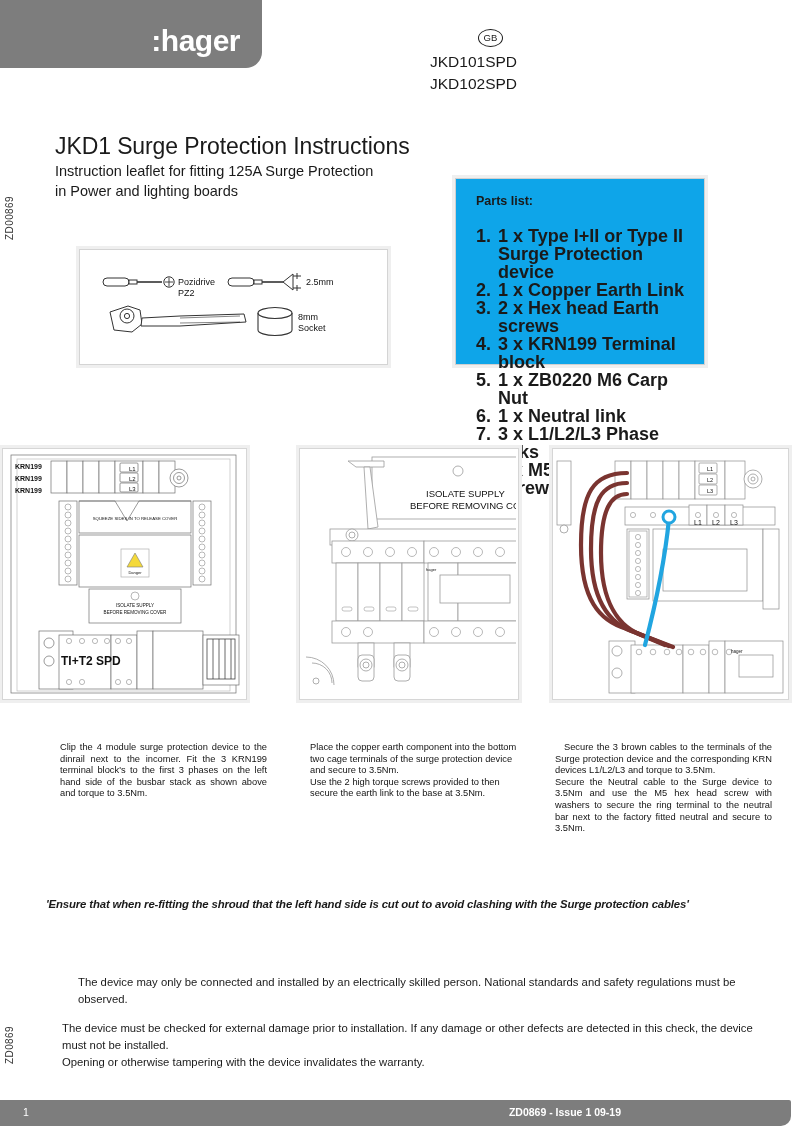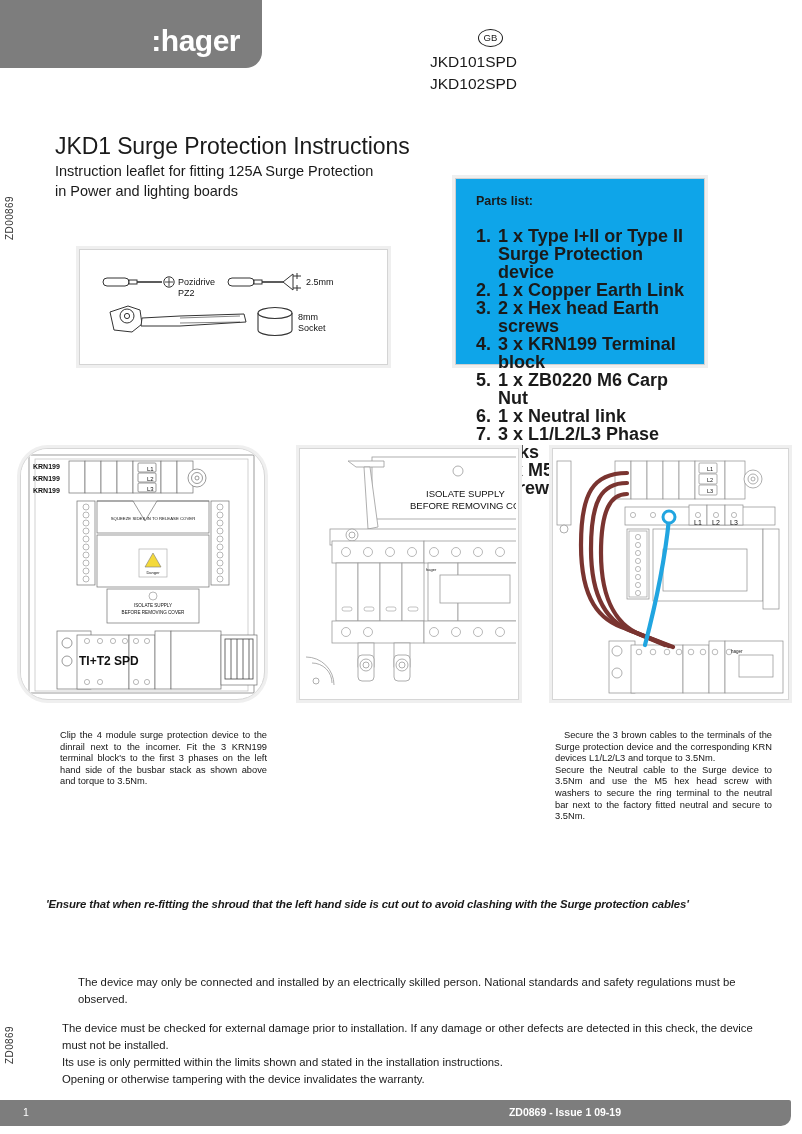--- a/index.html
+++ b/index.html
@@ -141,31 +141,32 @@
 
   
   .panel {
     position: absolute;
     top: 448px;
     background: #ffffff;
     border: 1px solid #d6d6d6;
     box-shadow: 0 0 0 3px #efefef;
     overflow: hidden;
   }
-  .panel-1 { left: 20px;  width: 243px; height: 250px; border-radius: 28px; }
+  .panel-1 { left: 2px;  width: 243px; height: 250px; }
   .panel-2 { left: 299px; width: 218px; height: 250px; }
   .panel-3 { left: 552px; width: 235px; height: 250px; }
   .panel svg { display: block; }
 
   
   .caption {
     position: absolute;
     font-size: 9.3px;
     line-height: 11.6px;
     color: #141414;
+    margin-top: 12px;
   }
   .cap-1 { left: 60px;  top: 730px; width: 207px; text-align: justify; }
   .cap-2 { left: 310px; top: 730px; width: 207px; text-align: left; }
   .cap-3 { left: 555px; top: 730px; width: 217px; text-align: justify; }
   .caption p { margin: 0; }
   .caption p.indent { text-indent: 9px; }
 
   
   .warn-line {
     position: absolute;
@@ -572,33 +573,36 @@
       <text class="lbl" x="154" y="22" font-size="5.5" fill="#444">L1</text>
       <text class="lbl" x="154" y="33" font-size="5.5" fill="#444">L2</text>
       <text class="lbl" x="154" y="44" font-size="5.5" fill="#444">L3</text>
       <text class="lbl" x="178" y="204" font-size="4.5" fill="#9c9c9c">hager</text>
     </svg>
   </div>
 
   <div class="caption cap-1">
     <p>Clip the 4 module surge protection device  to the dinrail next to the incomer. Fit the 3 KRN199 terminal block's to the first 3 phases on the left hand side of the busbar stack as shown above and torque to 3.5Nm.</p>
   </div>
+  <div class="caption cap-2">
+    <p>Place the copper earth component into the bottom two cage terminals of the surge protection device and secure to 3.5Nm.</p>
+    <p>Use the 2 high torque screws provided to then secure the earth link to the base at 3.5Nm.</p>
+  </div>
   <div class="caption cap-3">
     <p class="indent">Secure the 3 brown cables to the terminals of the Surge protection device and the corresponding KRN devices L1/L2/L3 and torque to 3.5Nm.</p>
     <p>Secure the Neutral cable to the Surge device to 3.5Nm and use the M5 hex head screw with washers to secure the ring terminal to the neutral bar next to the factory fitted neutral and secure to 3.5Nm.</p>
   </div>
 
   <div class="warn-line">'Ensure that when re-fitting the shroud that the left hand side is cut out to avoid clashing with the Surge protection cables'</div>
 
   <div class="legal legal-1">
     <p>The device may only be connected and installed by an electrically skilled person. National standards and safety regulations must be observed.</p>
   </div>
   <div class="legal legal-2">
     <p>The device must be checked for external damage prior to installation. If any damage or other defects are detected in this check, the device must not be installed.</p>
-    <p>Its use is only permitted within the limits shown and stated in the installation instructions.</p>
     <p>Opening or otherwise tampering with the device invalidates the warranty.</p>
   </div>
 
   <div class="footer-bar">
     <div class="footer-page">1</div>
     <div class="footer-ref">ZD0869 - Issue 1 09-19</div>
   </div>
 
 </div>
 

